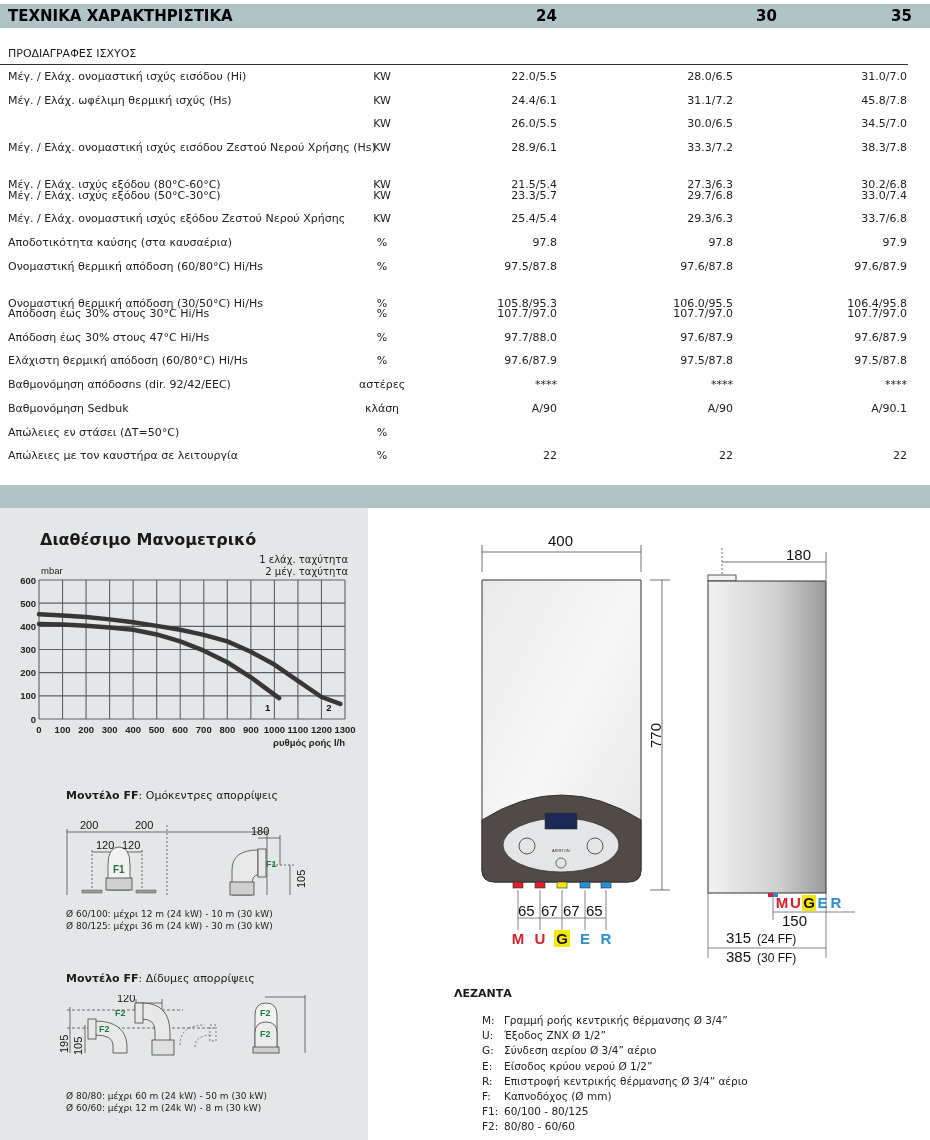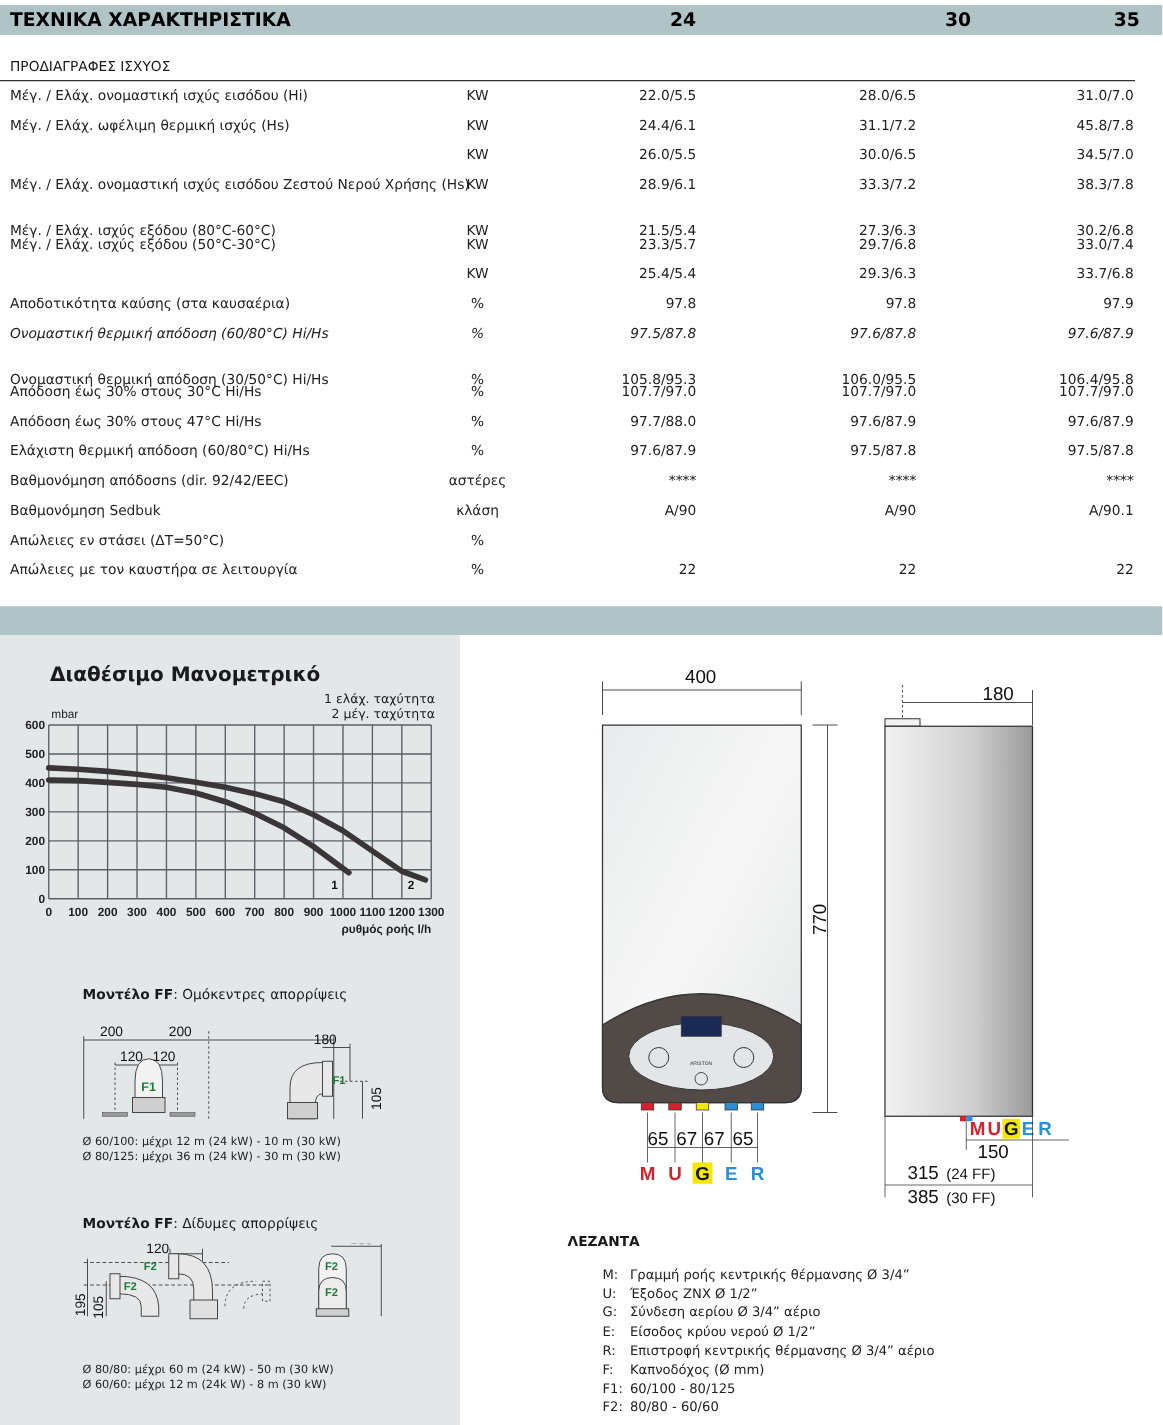--- a/index.html
+++ b/index.html
@@ -87,33 +87,34 @@
       <span class="v2">30.2/6.8</span>
     </div>
     <div class="row" style="top: 185.5px;">
       <span class="lbl">Μέγ. / Ελάχ. ισχύς εξόδου (50°C-30°C)</span>
       <span class="unit">KW</span>
       <span class="v0">23.3/5.7</span>
       <span class="v1">29.7/6.8</span>
       <span class="v2">33.0/7.4</span>
     </div>
     <div class="row" style="top: 209.2px;">
+      <span class="lbl">Μέγ. / Ελάχ. ονομαστική ισχύς εξόδου Ζεστού Νερού Χρήσης</span>
       <span class="unit">KW</span>
       <span class="v0">25.4/5.4</span>
       <span class="v1">29.3/6.3</span>
       <span class="v2">33.7/6.8</span>
     </div>
     <div class="row" style="top: 232.9px;">
       <span class="lbl">Αποδοτικότητα καύσης (στα καυσαέρια)</span>
       <span class="unit">%</span>
       <span class="v0">97.8</span>
       <span class="v1">97.8</span>
       <span class="v2">97.9</span>
     </div>
-    <div class="row" style="top: 256.6px; font-style: italic;">
+    <div class="row" style="top: 256.6px;">
       <span class="lbl">Ονομαστική θερμική απόδοση (60/80°C) Hi/Hs</span>
       <span class="unit">%</span>
       <span class="v0">97.5/87.8</span>
       <span class="v1">97.6/87.8</span>
       <span class="v2">97.6/87.9</span>
     </div>
     <div class="row" style="top: 294px;">
       <span class="lbl">Ονομαστική θερμική απόδοση (30/50°C) Hi/Hs</span>
       <span class="unit">%</span>
       <span class="v0">105.8/95.3</span>

